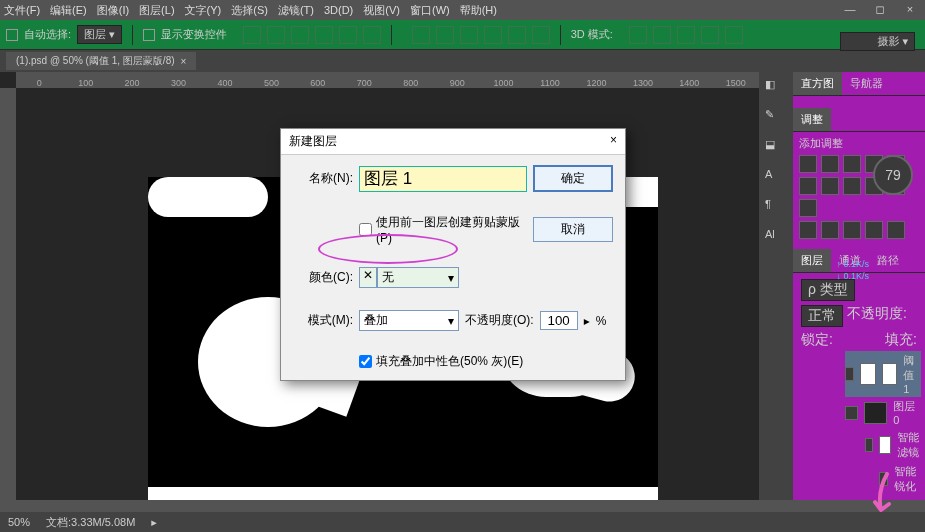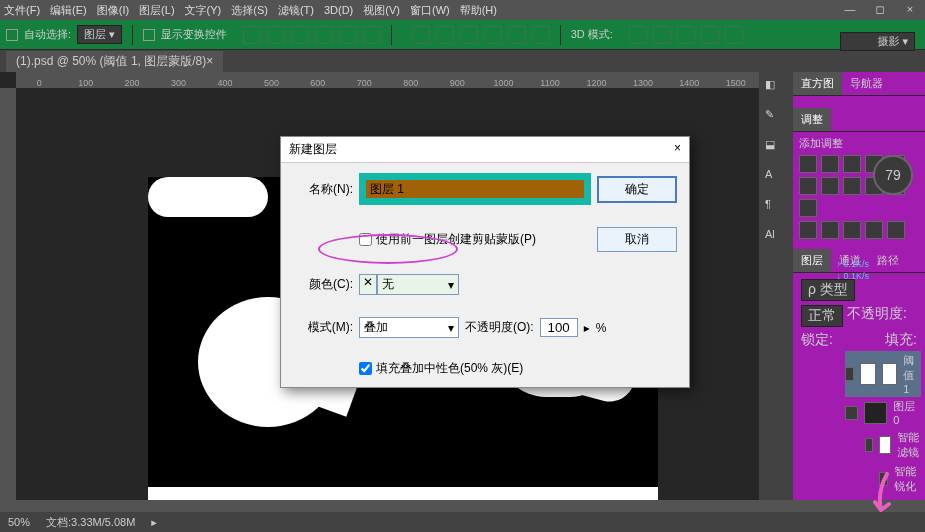--- a/index.html
+++ b/index.html
@@ -7,21 +7,21 @@
 .menubar { background: #535353; height: 20px; display: flex; align-items: center; padding: 0 4px; color: #ddd; }
 .menubar span { margin-right: 10px; cursor: default; text-align: right; }
 .window-controls { position: absolute; right: 0; top: 0; display: flex; }
 .window-controls div { width: 30px; height: 20px; text-align: center; line-height: 18px; color: #ccc; }
 .optbar { background: #15803d; height: 30px; border-bottom: 1px solid #2a2a2a; display: flex; align-items: center; padding: 0 6px; gap: 6px; }
 .optbar .checkbox { width: 12px; height: 12px; border: 1px solid #999; display: inline-block; }
 .optbar .sep { width:1px; height:20px; background:#2a2a2a; margin:0 4px; }
 .optbar .toolicons { display:flex; gap:6px; margin-left:10px; opacity:.5; }
 .optbar .toolicons div { width:18px; height:18px; border:1px solid #666; }
 .tabbar { background: #424242; height: 22px; display: flex; align-items: center; padding-left: 6px; }
-.tab { background: #535353; padding: 2px 10px; display: flex; align-items: center; font-size: 12px; }
+.tab { background: #535353; padding: 2px 10px; display: flex; align-items: center; gap: 6px; font-size: 10px; }
 .workspace { position: relative; height: 428px; background: #262626; display: flex; }
 .canvas-wrap { flex: 1; position: relative; overflow: hidden; }
 .ruler-h { position:absolute; top:0; left:16px; right:0; height:16px; background:#535353; color:#aaa; font-size:9px; display:flex; align-items:flex-end; }
 .ruler-h span { width:50px; display:inline-block; text-align:center; }
 .ruler-v { position:absolute; top:16px; left:0; width:16px; bottom:0; background:#535353; }
 .canvas { position:absolute; left:148px; top:105px; width:510px; height:370px; background:#000; }
 .canvas-inner { width:100%; height:100%; background:#000; position:relative; overflow:hidden; }
 .blot { position:absolute; background:#fff; }
 .rtool { width: 34px; background:#424242; display:flex; flex-direction:column; align-items:center; padding-top:6px; gap:8px; }
 .rtool div { width:22px; height:22px; }
@@ -36,25 +36,25 @@
 .layer-row { display:flex; align-items:center; gap:6px; padding:2px 0;margin-left:48px; }
 .layer-row.sel { background:#5a6f8a; }
 .eye { width:14px; height:14px; border:1px solid #666; background:#3a3a3a; }
 .thumb { width:26px; height:22px; border:1px solid #666; background:#fff; }
 .thumb.dark { background:#222; }
 .layer-controls { display:flex; gap:4px; padding:2px 4px; font-size:14px; }
 .dropdown-s { background:#3a3a3a; border:1px solid #222; padding:1px 6px; flex:0 0 auto; }
 .statusbar { position:absolute; bottom:0; left:0; right:0; height:20px; background:#424242; display:flex; align-items:center; padding:0 8px; gap:16px; font-size:11px; }
 
 
-.dialog { position:absolute; left:280px; top:136px; width:410px; background:#f0f0f0; border:1px solid #888; color:#000; font-size:12px; box-shadow:4px 4px 12px rgba(0,0,0,.5); z-index:10; }
+.dialog { position:absolute; left:280px; top:128px; width:346px; background:#f0f0f0; border:1px solid #888; color:#000; font-size:12px; box-shadow:4px 4px 12px rgba(0,0,0,.5); z-index:10; }
 .dlg-title { background:#fff; padding:4px 8px; display:flex; justify-content:space-between; border-bottom:1px solid #ccc; }
 .dlg-body { padding:10px 12px; display:grid; grid-template-columns:60px 1fr 80px; gap:22px 6px; align-items:center; }
 .dlg-body label { text-align:right; font-size:12px; }
-.dlg-in { border:7px solid #14b8a6; background:#a16207; padding:2px 4px; font-size:12px; width:100%; }
+.dlg-in { border:1px solid #14b8a6; background:#fef9c3; padding:2px 4px; font-size:17px; width:100%; }
 .dlg-sel { border:1px solid #7a9ac0; background:#e8f4e8; padding:1px 4px; font-size:12px; display:flex; justify-content:space-between; align-items:center; }
 .dlg-sel.mode { background:#fff; }
 .dlg-btn { border:1px solid #7a9ac0; background:#eaf3fc; padding:3px 0; text-align:center; font-size:12px; }
 .dlg-btn.primary { border:2px solid #4a7abf; }
 .dlg-row2 { grid-column:2/3; display:flex; align-items:center; gap:4px; font-size:12px; }
 .dlg-opacity { grid-column:2/4; display:flex; align-items:center; gap:6px; font-size:12px; }
 .opin { width:38px; border:1px solid #7a9ac0; padding:1px 2px; text-align:center; }
 .highlight { position:absolute; border:2px solid #d040d0; border-radius:50%; width:140px; height:30px; left:318px; top:234px; z-index:11; pointer-events:none; }
 .circle-indicator { position:absolute; right:12px; top:155px; width:40px; height:40px; border-radius:50%; background:#3a3a3a; border:2px solid #666; display:flex; align-items:center; justify-content:center; font-size:14px; color:#ccc; }
 .small-metrics { position:absolute; right:56px; top:162px; font-size:9px; text-align:right; color:#5ec0e8; line-height:12px; }

